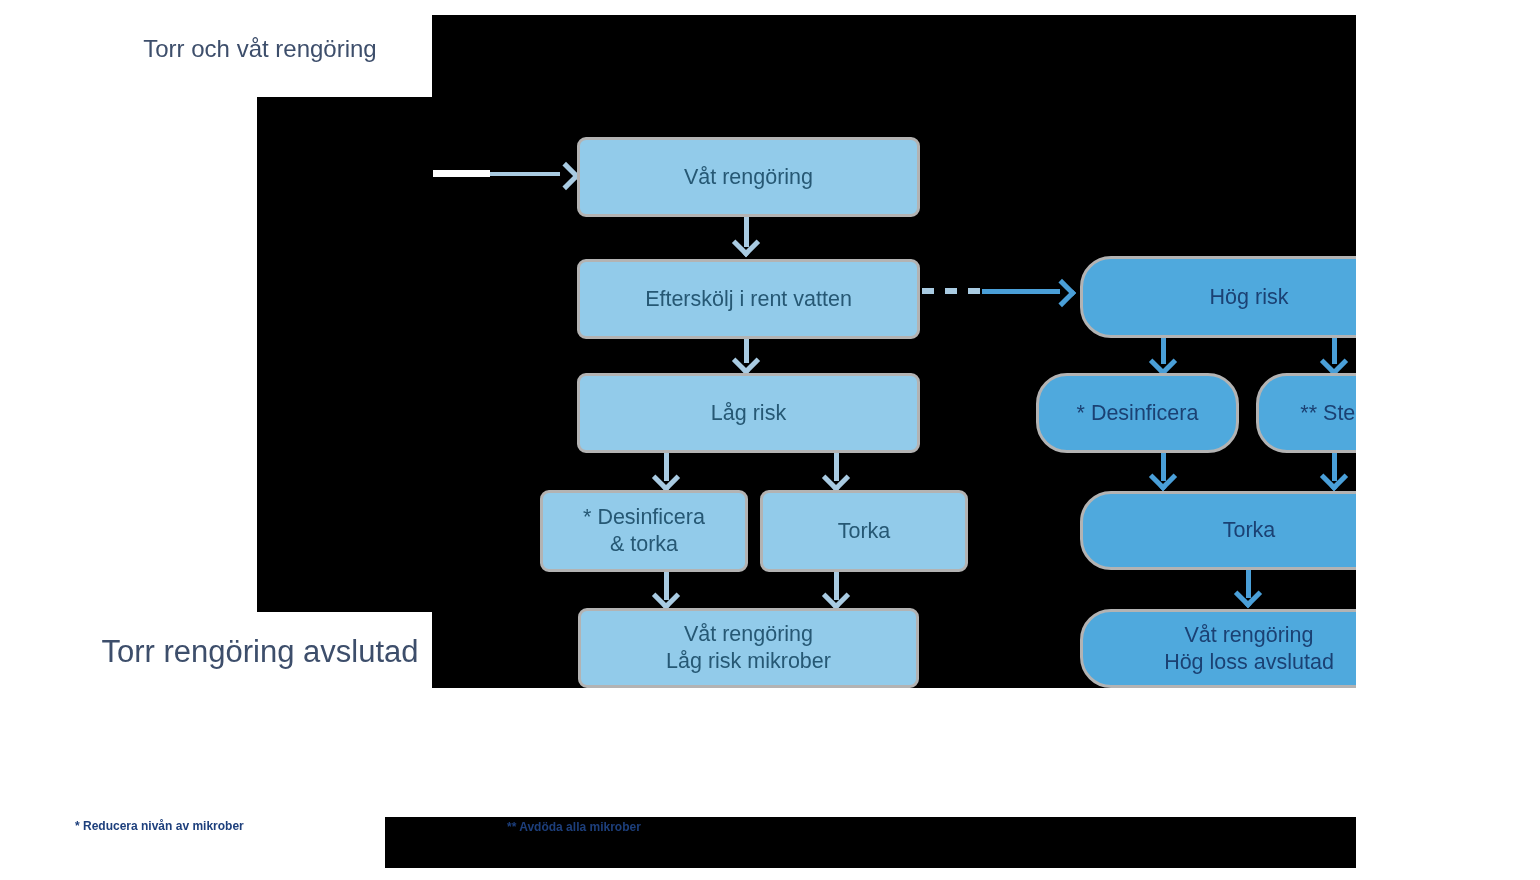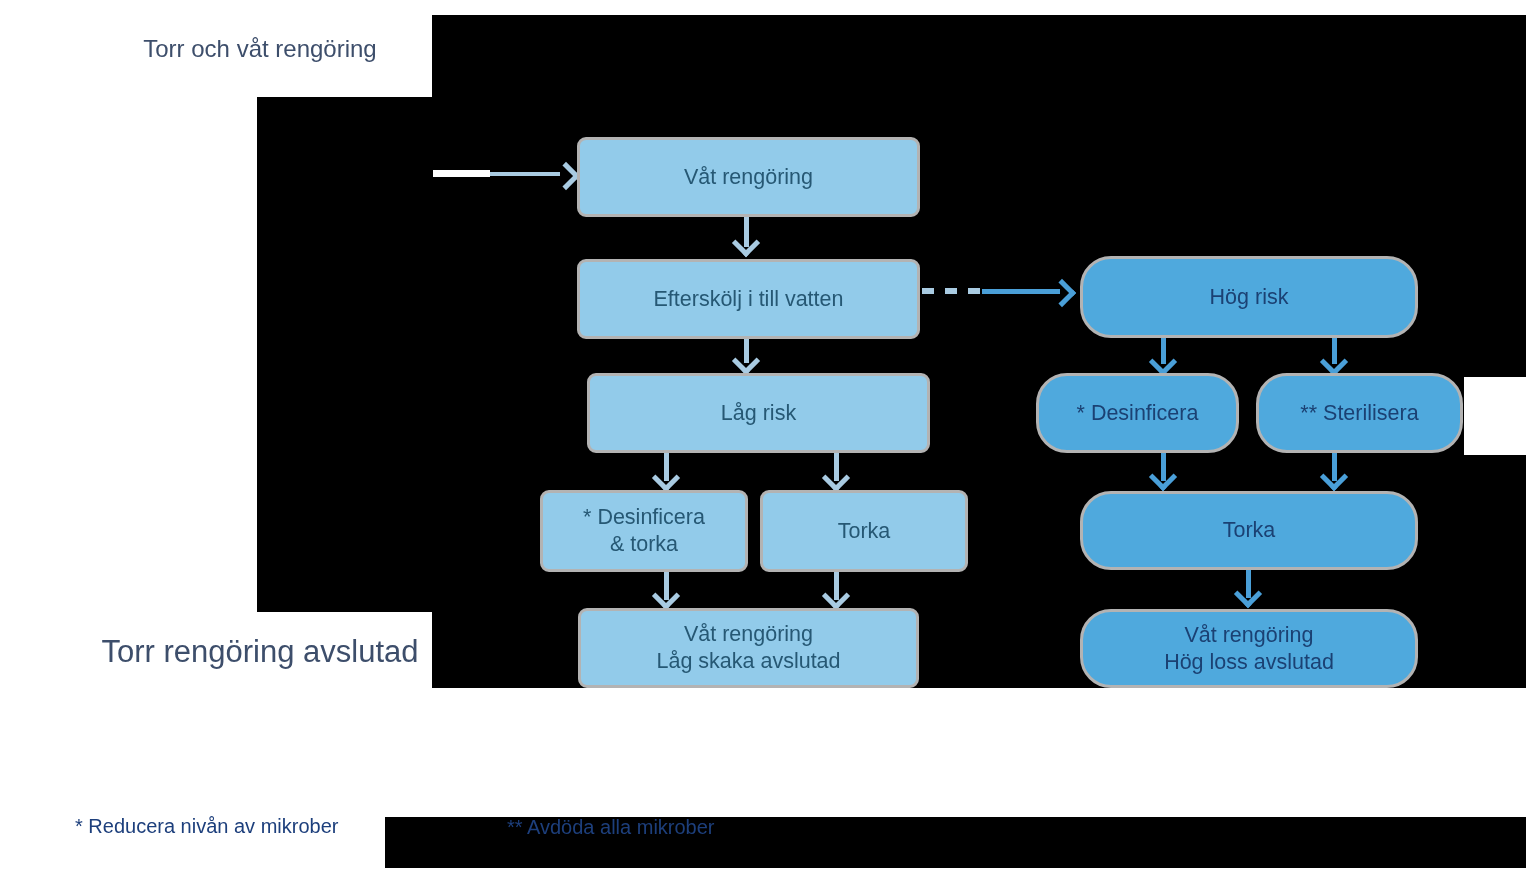--- a/index.html
+++ b/index.html
@@ -9,21 +9,21 @@
     --text-light-box:#265874;
     --text-medium-box:#1B4173;
     --label-text:#3D4E6B;
     --footnote-text:#1D3F7C;
     --connector-pale:#A9CBE2;
     --connector-blue:#4A9FD8;
     --mask:#000000;
   }
   html,body{margin:0;padding:0;background:#ffffff;}
   .canvas{
-    position:relative;width:1526px;height:880px;overflow:hidden;
+    position:relative;width:1356px;height:880px;overflow:hidden;
     font-family:"Liberation Sans", sans-serif;background:#ffffff;
   }
   
   .mask{position:absolute;background:var(--mask);z-index:1;}
   .mask-main{left:432px;top:15px;width:1108px;height:673px;}
   .mask-left-col{left:257px;top:97px;width:175px;height:515px;}
   .mask-bottom{left:385px;top:817px;width:1155px;height:51px;}
   .notch{position:absolute;left:1464px;top:377px;width:76px;height:78px;background:#ffffff;z-index:2;}
 
   
@@ -39,21 +39,21 @@
   
   .node{
     position:absolute;box-sizing:border-box;border:3px solid var(--box-border);border-radius:9px;
     display:flex;flex-direction:column;align-items:center;justify-content:center;
     font-size:21.5px;line-height:27px;text-align:center;z-index:5;
   }
   .node.light{background:var(--box-light);color:var(--text-light-box);}
   .node.mid{background:var(--box-medium);color:var(--text-medium-box);border-radius:31px;}
   .n-wet{left:577px;top:137px;width:343px;height:80px;}
   .n-rinse{left:577px;top:259px;width:343px;height:80px;}
-  .n-low{left:577px;top:373px;width:343px;height:80px;margin-left:10px;}
+  .n-low{left:577px;top:373px;width:343px;height:80px;}
   .n-disdry{left:540px;top:490px;width:208px;height:82px;}
   .n-dryl{left:760px;top:490px;width:208px;height:82px;}
   .n-donel{left:578px;top:608px;width:341px;height:80px;}
   .n-high{left:1080px;top:256px;width:338px;height:82px;}
   .n-dis{left:1036px;top:373px;width:203px;height:80px;}
   .n-ster{left:1256px;top:373px;width:207px;height:80px;}
   .n-dryr{left:1080px;top:491px;width:338px;height:79px;}
   .n-doner{left:1080px;top:609px;width:338px;height:79px;}
 
   
@@ -63,21 +63,21 @@
   .chev.down{transform:rotate(45deg);}
   .chev.right{transform:rotate(-45deg);}
   .chev.blue{border-color:var(--connector-blue);}
   .white-seg{position:absolute;background:#ffffff;z-index:4;}
   .dashes{
     position:absolute;z-index:4;height:6px;
     background:repeating-linear-gradient(90deg,var(--connector-pale) 0 12px,transparent 12px 23px);
   }
 
   
-  .footnote{position:absolute;color:var(--footnote-text);font-size:20px;line-height:26px;z-index:4;}
+  .footnote{position:absolute;color:var(--footnote-text);font-size:12px;line-height:26px;z-index:4;font-weight:bold;}
   .fn1{left:75px;top:813px;width:340px;}
   .fn1 .fn-line2{padding-left:26px;}
   .fn2{left:507px;top:814px;width:400px;}
 </style>
 </head>
 <body>
 
 <div class="canvas">
 
   <div class="mask mask-main"></div>
@@ -91,35 +91,35 @@
   <div class="side-label dry-done-label">Torr rengöring avslutad</div>
 
   <div class="white-seg" style="left:433px;top:170px;width:57px;height:7px;"></div>
   <div class="line" style="left:490px;top:172px;width:70px;height:4px;"></div>
   <div class="chev right" style="left:556px;top:166px;"></div>
 
   <div class="node light n-wet">
     <div>Våt rengöring</div>
   </div>
   <div class="node light n-rinse">
-    <div>Efterskölj i till vatten</div>
+    <div>Efterskölj i rent vatten</div>
   </div>
   <div class="node light n-low">
     <div>Låg risk</div>
   </div>
   <div class="node light n-disdry">
     <div>* Desinficera</div>
     <div>&amp; torka</div>
   </div>
   <div class="node light n-dryl">
     <div>Torka</div>
   </div>
   <div class="node light n-donel">
     <div>Våt rengöring</div>
-    <div>Låg skaka avslutad</div>
+    <div>Låg risk mikrober</div>
   </div>
 
   <div class="node mid n-high">
     <div>Hög risk</div>
   </div>
   <div class="node mid n-dis">
     <div>* Desinficera</div>
   </div>
   <div class="node mid n-ster">
     <div>** Sterilisera</div>

